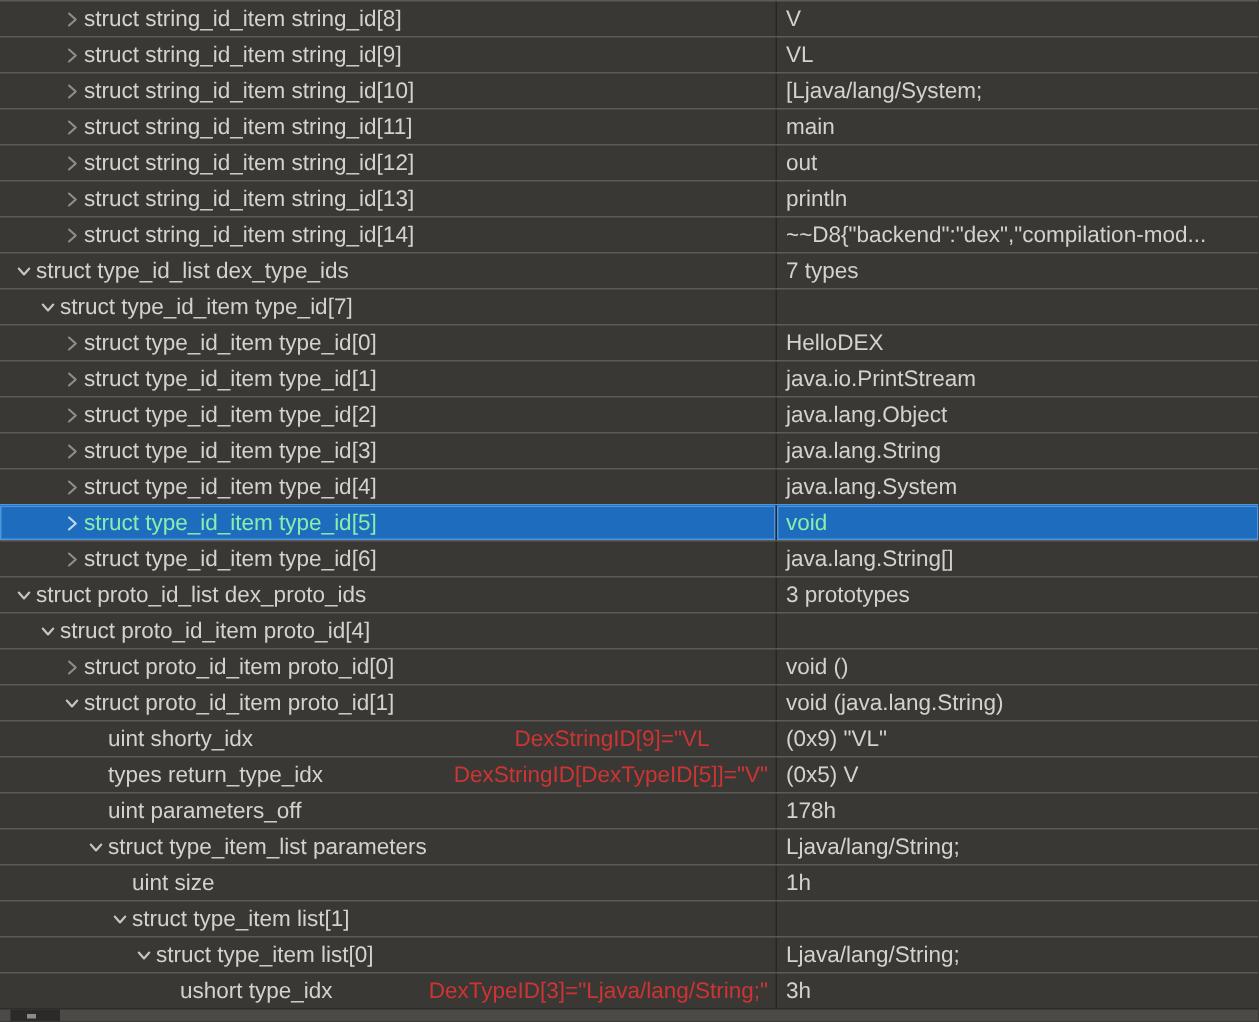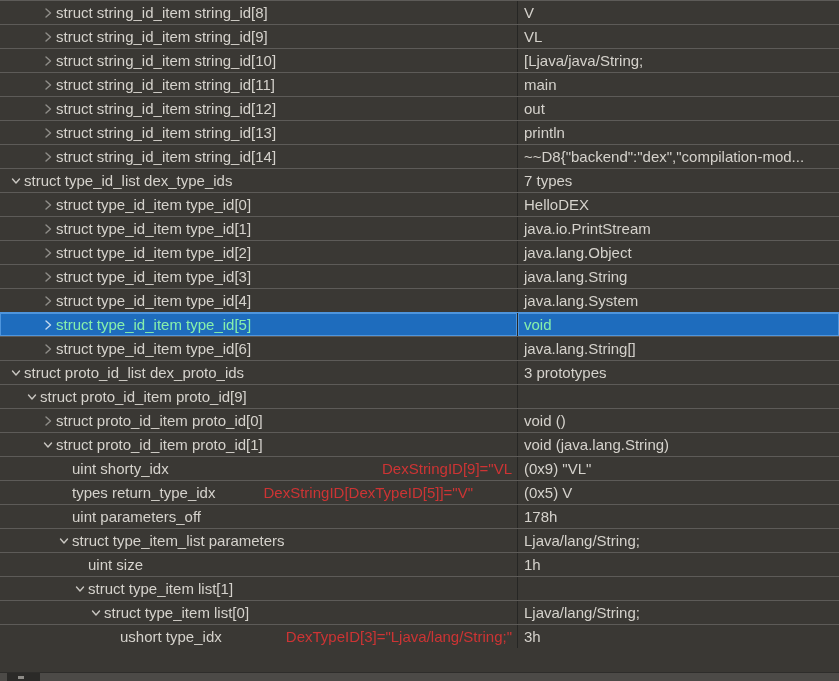--- a/index.html
+++ b/index.html
@@ -136,21 +136,21 @@
       <div class="row">
         <div class="cell name-cell">
           <span class="indent" style="flex-basis: 42px;"></span>
           <span class="chevron collapsed">
             <svg width="12" height="12" viewBox="0 0 12 12" fill="none" stroke="currentColor" stroke-width="1.4" stroke-linecap="round" stroke-linejoin="round">
               <polyline points="4,2 8.5,6 4,10"></polyline>
             </svg>
           </span>
           <span class="label">struct string_id_item string_id[10]</span>
         </div>
-        <div class="cell value-cell">[Ljava/java/String;</div>
+        <div class="cell value-cell">[Ljava/lang/System;</div>
       </div>
       <div class="row">
         <div class="cell name-cell">
           <span class="indent" style="flex-basis: 42px;"></span>
           <span class="chevron collapsed">
             <svg width="12" height="12" viewBox="0 0 12 12" fill="none" stroke="currentColor" stroke-width="1.4" stroke-linecap="round" stroke-linejoin="round">
               <polyline points="4,2 8.5,6 4,10"></polyline>
             </svg>
           </span>
           <span class="label">struct string_id_item string_id[11]</span>
@@ -200,20 +200,32 @@
             <svg width="12" height="12" viewBox="0 0 12 12" fill="none" stroke="currentColor" stroke-width="1.4" stroke-linecap="round" stroke-linejoin="round">
               <polyline points="2.5,4 6,8 9.5,4"></polyline>
             </svg>
           </span>
           <span class="label">struct type_id_list dex_type_ids</span>
         </div>
         <div class="cell value-cell">7 types</div>
       </div>
       <div class="row">
         <div class="cell name-cell">
+          <span class="indent" style="flex-basis: 26px;"></span>
+          <span class="chevron expanded">
+            <svg width="12" height="12" viewBox="0 0 12 12" fill="none" stroke="currentColor" stroke-width="1.4" stroke-linecap="round" stroke-linejoin="round">
+              <polyline points="2.5,4 6,8 9.5,4"></polyline>
+            </svg>
+          </span>
+          <span class="label">struct type_id_item type_id[7]</span>
+        </div>
+        <div class="cell value-cell"></div>
+      </div>
+      <div class="row">
+        <div class="cell name-cell">
           <span class="indent" style="flex-basis: 42px;"></span>
           <span class="chevron collapsed">
             <svg width="12" height="12" viewBox="0 0 12 12" fill="none" stroke="currentColor" stroke-width="1.4" stroke-linecap="round" stroke-linejoin="round">
               <polyline points="4,2 8.5,6 4,10"></polyline>
             </svg>
           </span>
           <span class="label">struct type_id_item type_id[0]</span>
         </div>
         <div class="cell value-cell">HelloDEX</div>
       </div>
@@ -302,21 +314,21 @@
         <div class="cell value-cell">3 prototypes</div>
       </div>
       <div class="row">
         <div class="cell name-cell">
           <span class="indent" style="flex-basis: 26px;"></span>
           <span class="chevron expanded">
             <svg width="12" height="12" viewBox="0 0 12 12" fill="none" stroke="currentColor" stroke-width="1.4" stroke-linecap="round" stroke-linejoin="round">
               <polyline points="2.5,4 6,8 9.5,4"></polyline>
             </svg>
           </span>
-          <span class="label">struct proto_id_item proto_id[9]</span>
+          <span class="label">struct proto_id_item proto_id[4]</span>
         </div>
         <div class="cell value-cell"></div>
       </div>
       <div class="row">
         <div class="cell name-cell">
           <span class="indent" style="flex-basis: 42px;"></span>
           <span class="chevron collapsed">
             <svg width="12" height="12" viewBox="0 0 12 12" fill="none" stroke="currentColor" stroke-width="1.4" stroke-linecap="round" stroke-linejoin="round">
               <polyline points="4,2 8.5,6 4,10"></polyline>
             </svg>

